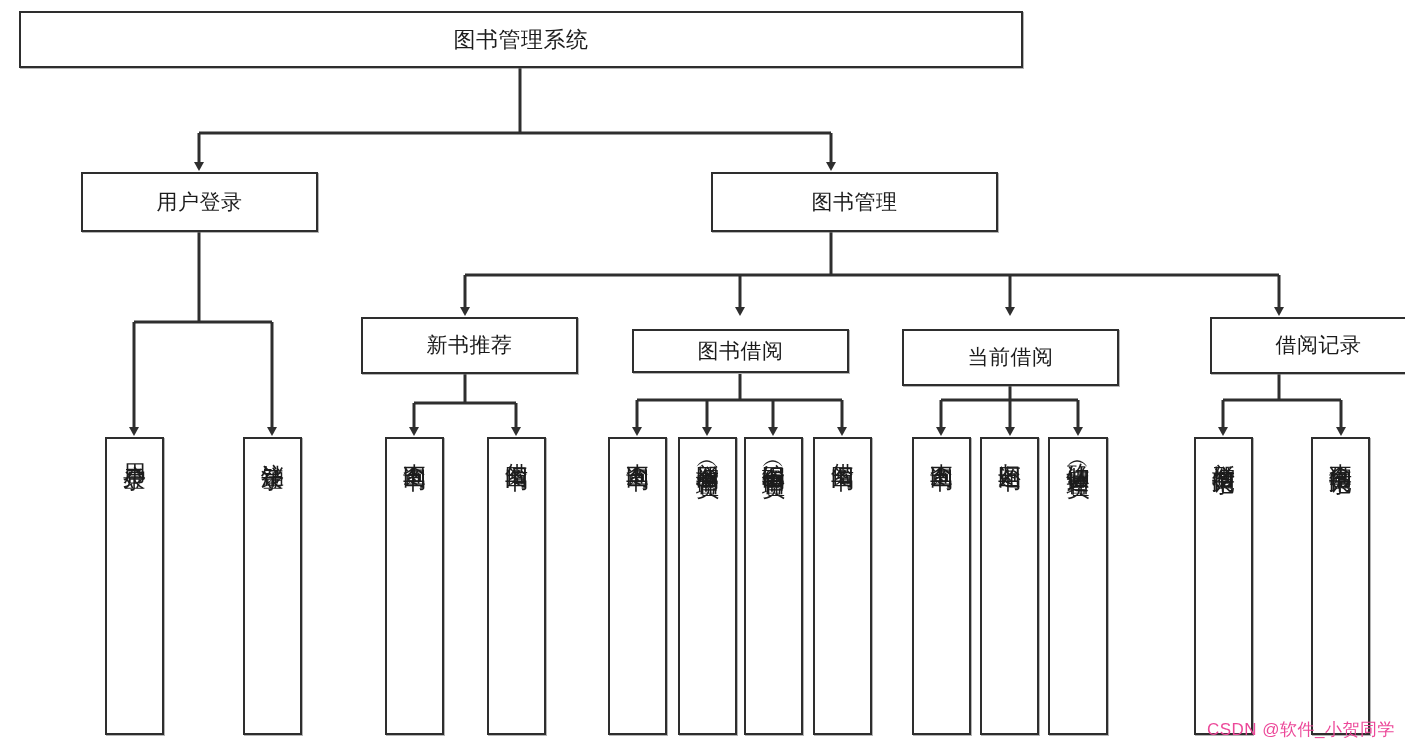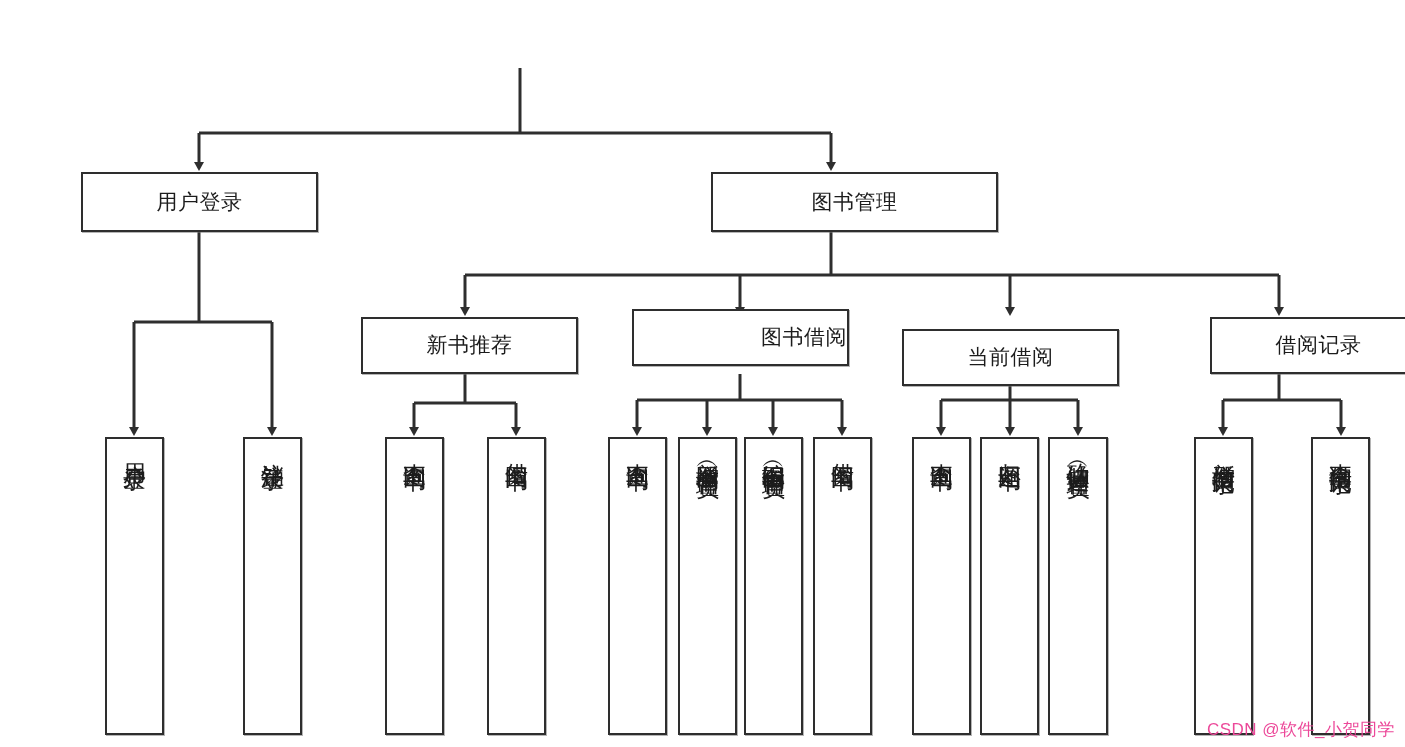--- a/index.html
+++ b/index.html
@@ -123,32 +123,35 @@
       <path d="M1010,400 L1010,428" marker-end="url(#arrow)"></path>
       <path d="M1078,400 L1078,428" marker-end="url(#arrow)"></path>
 
       <path d="M1279,374 L1279,400"></path>
       <path d="M1223,400 L1341,400"></path>
       <path d="M1223,400 L1223,428" marker-end="url(#arrow)"></path>
       <path d="M1341,400 L1341,428" marker-end="url(#arrow)"></path>
     </g>
   </svg>
 
+  <div class="node h root" style="left:19px; top:11px; width:1004px; height:57px;">
+    <span class="label">图书管理系统</span>
+  </div>
 
   <div class="node h" style="left:81px; top:172px; width:237px; height:60px;">
     <span class="label">用户登录</span>
   </div>
   <div class="node h" style="left:711px; top:172px; width:287px; height:60px;">
     <span class="label">图书管理</span>
   </div>
 
   <div class="node h" style="left:361px; top:317px; width:217px; height:57px;">
     <span class="label">新书推荐</span>
   </div>
-  <div class="node h" style="left:632px; top:309px; width:217px; height:57px;justify-content:flex-end;">
+  <div class="node h" style="left:632px; top:329px; width:217px; height:44px;">
     <span class="label">图书借阅</span>
   </div>
   <div class="node h" style="left:902px; top:329px; width:217px; height:57px;">
     <span class="label">当前借阅</span>
   </div>
   <div class="node h" style="left:1210px; top:317px; width:217px; height:57px;font-family:Liberation Serif, serif;">
     <span class="label">借阅记录</span>
   </div>
 
   <div class="node v" style="left:105px; top:437px; width:59px; height:298px;">

